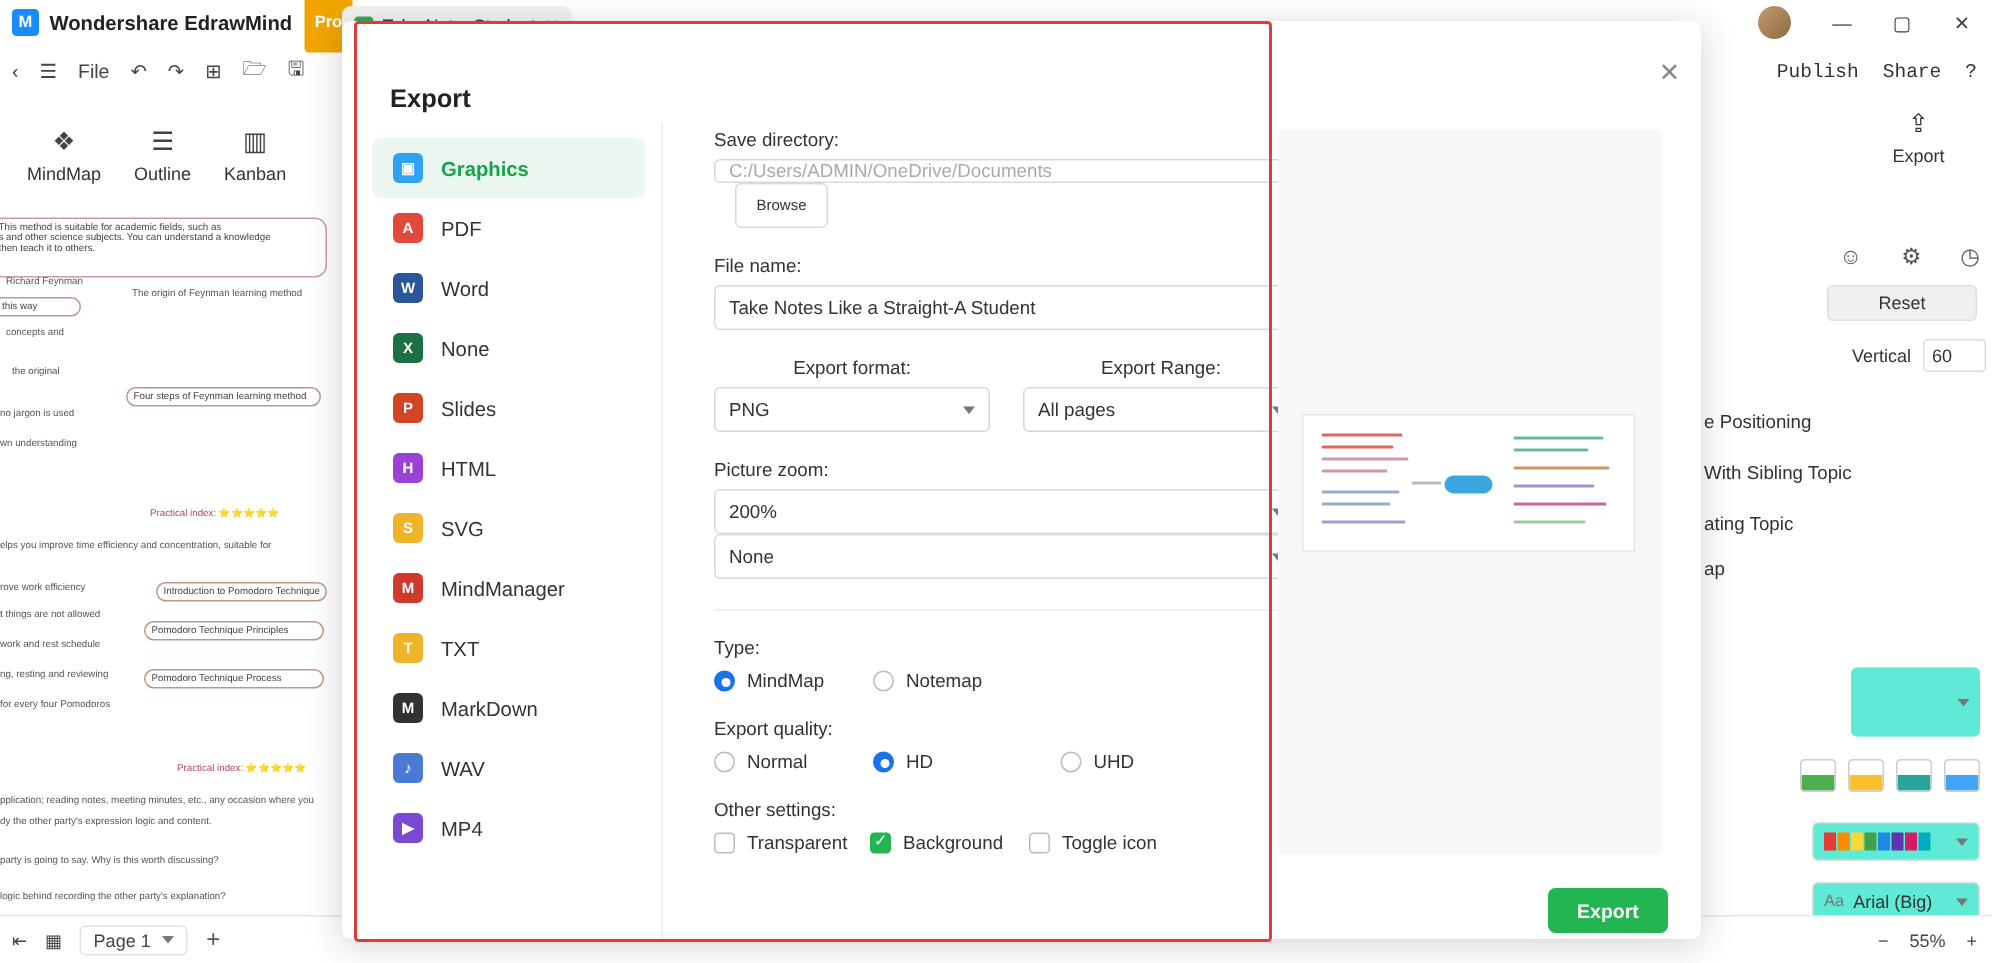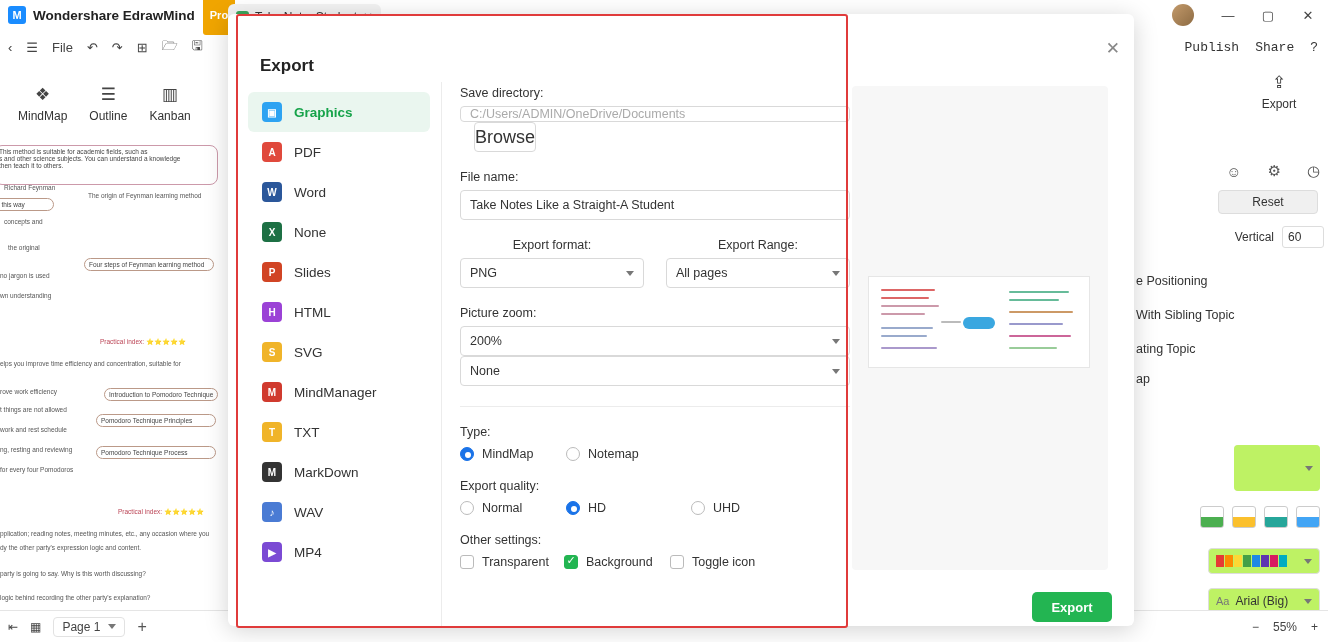--- a/index.html
+++ b/index.html
@@ -97,21 +97,21 @@
     display:flex; align-items:center; justify-content:center; font-size:12px; color:#333;
   }
   .spin-row { position:absolute; top:76px; right:4px; display:flex; align-items:center; gap:8px; font-size:12px; }
   .spin-box { width:42px; height:22px; border:1px solid #ddd; border-radius:3px; display:flex; align-items:center; padding-left:5px; font-size:12px; }
   .rp-line { position:absolute; left:8px; font-size:12.5px; color:#333; }
   .sw-row { position:absolute; right:8px; display:flex; gap:8px; }
   .sw { width:24px; height:22px; border-radius:3px; border:1px solid #ccc; }
   .combo {
     position:absolute; right:8px; height:26px; width:112px; border:1px solid #ddd;
     border-radius:4px; display:flex; align-items:center; justify-content:space-between;
-    padding:0 7px; font-size:12px; background:#bef264;
+    padding:0 7px; font-size:12px; background:#5eead4;
   }
   .mini-map-box {
     position:absolute; right:8px; top:295px; width:86px; height:46px;
     border:1px solid #ddd; border-radius:4px; background:#fff;
   }
 
   .statusbar {
     position:absolute; bottom:0; left:0; width:1328px; height:32px;
     border-top:1px solid #e5e5e5; background:#fff;
     display:flex; align-items:center; font-size:12px; color:#444;
@@ -142,32 +142,32 @@
   .side-item {
     display:flex; align-items:center; gap:12px; height:40px;
     padding-left:14px; border-radius:6px; font-size:13.5px; color:#333;
   }
   .side-item.active { background:#eaf6ef; color:#16a34a; font-weight:600; }
   .si-icon { width:20px; height:20px; border-radius:4px; display:flex; align-items:center;
     justify-content:center; color:#fff; font-size:10px; font-weight:bold; }
 
   .divider-v { position:absolute; left:213px; top:68px; width:1px; height:548px; background:#ececec; }
 
-  .form { position:absolute; left:232px; top:72px; width:390px; }
+  .form { position:absolute; left:248px; top:72px; width:390px; }
   .fl { font-size:12.5px; color:#333; margin-bottom:6px; }
   .mt20 { margin-top:18px; }
   .input {
     width:100%; height:30px; border:1px solid #d9d9d9; border-radius:4px;
     background:#fff; display:flex; align-items:center; padding:0 9px; font-size:12.5px; color:#333;
   }
   .input.placeholder { color:#aaa; }
   .row { display:flex; gap:0;flex-direction:column; }
   .browse-btn {
     margin-left:14px; width:62px; height:30px; border:1px solid #d9d9d9; border-radius:4px;
-    display:flex; align-items:center; justify-content:center; font-size:18px; color:#333; background:#fff;
+    display:flex; align-items:center; justify-content:center; font-size:10px; color:#333; background:#fff;
   }
   .select {
     height:30px; border:1px solid #d9d9d9; border-radius:4px; background:#fff;
     display:flex; align-items:center; justify-content:space-between; padding:0 9px;
     font-size:12.5px; color:#333;
   }
   .caret { border-left:4px solid transparent; border-right:4px solid transparent; border-top:5px solid #777; }
   .two-col { display:flex; gap:22px;text-align:center; }
   .two-col > div { flex:1; }
   .hr { height:1px; background:#ececec; margin:20px 0 0 0; }

